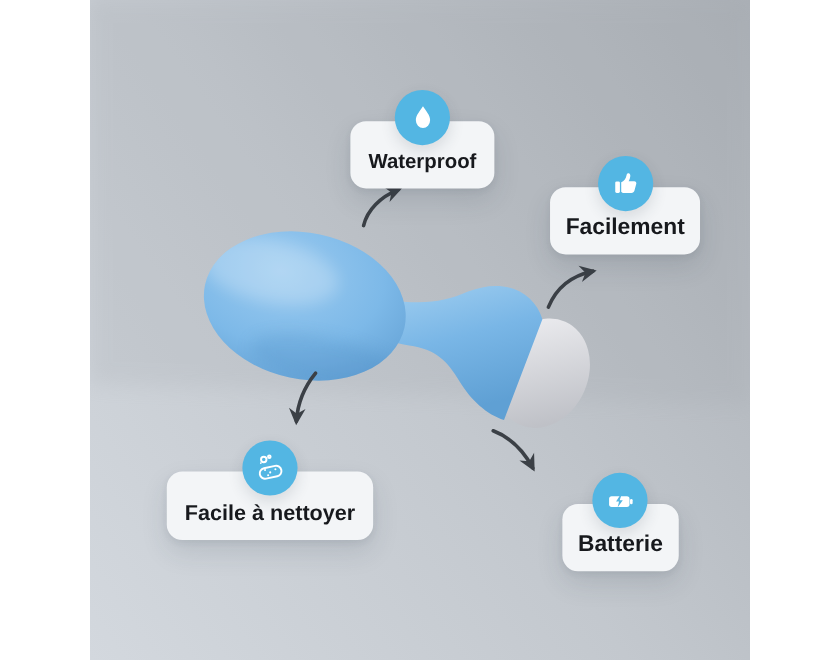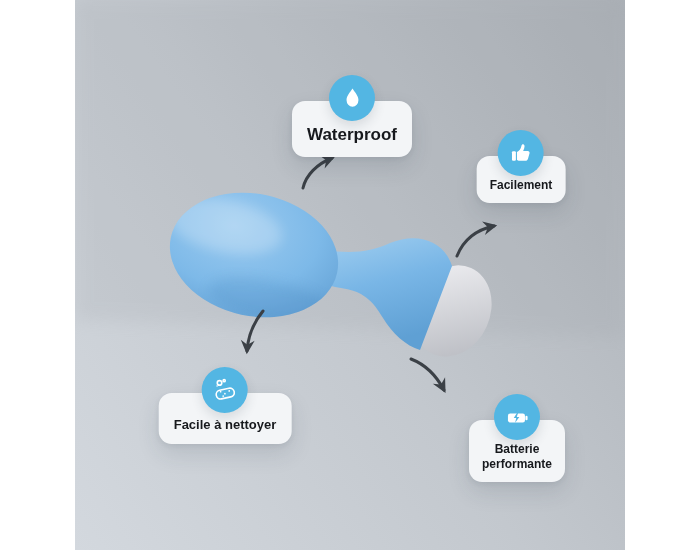--- a/index.html
+++ b/index.html
@@ -15,22 +15,22 @@
          background:var(--icon-circle,#53b6e3);
          display:flex;align-items:center;justify-content:center;z-index:2;
          box-shadow:0 5px 12px rgba(40,55,70,.14);}
   .icon-circle svg{display:block;}
   .pill{margin-top:-20px;background:var(--pill-bg,#f3f5f7);border-radius:13px;
         box-shadow:0 10px 22px rgba(40,55,70,.13),0 2px 5px rgba(40,55,70,.07);
         color:var(--label-text,#17191d);font-weight:700;text-align:center;
         display:flex;flex-direction:column;justify-content:center;align-items:center;
         white-space:nowrap;z-index:1;}
   .pill.one{font-size:17px;padding:24px 15px 12px;}
-  .pill.one.small{font-size:13px;}
-  .pill.two{font-size:12px;line-height:1.26;padding:22px 13px 10px;}
+  .pill.one.small{font-size:18px;}
+  .pill.two{font-size:19px;line-height:1.26;padding:22px 13px 10px;gap:24px;}
 </style>
 </head>
 <body>
 
 <div class="screen">
 
   <div class="photo">
     <svg class="scene" viewBox="0 0 550 550" xmlns="http://www.w3.org/2000/svg">
       <defs>
         <linearGradient id="blueGrad" x1="0" y1="0" x2="0.35" y2="1">
@@ -134,17 +134,16 @@
   <div class="badge" style="left:517px;top:394px">
     <div class="icon-circle">
       <svg width="27" height="27" viewBox="0 0 26 26">
         <rect x="3.8" y="9.2" width="16.4" height="8.6" rx="2.1" fill="#ffffff"></rect>
         <rect x="20.6" y="11.4" width="2.1" height="4.2" rx="1" fill="#ffffff"></rect>
         <path d="M12.9 7.9 L9.4 13.4 H11.8 L10.7 18.1 L14.8 12.4 H12.3 L13.8 7.9 Z" fill="#53b6e3"></path>
       </svg>
     </div>
     <div class="pill two">
       <span>Batterie</span>
-      <span>performante</span>
     </div>
   </div>
 
 </div>
 
 </body></html>

